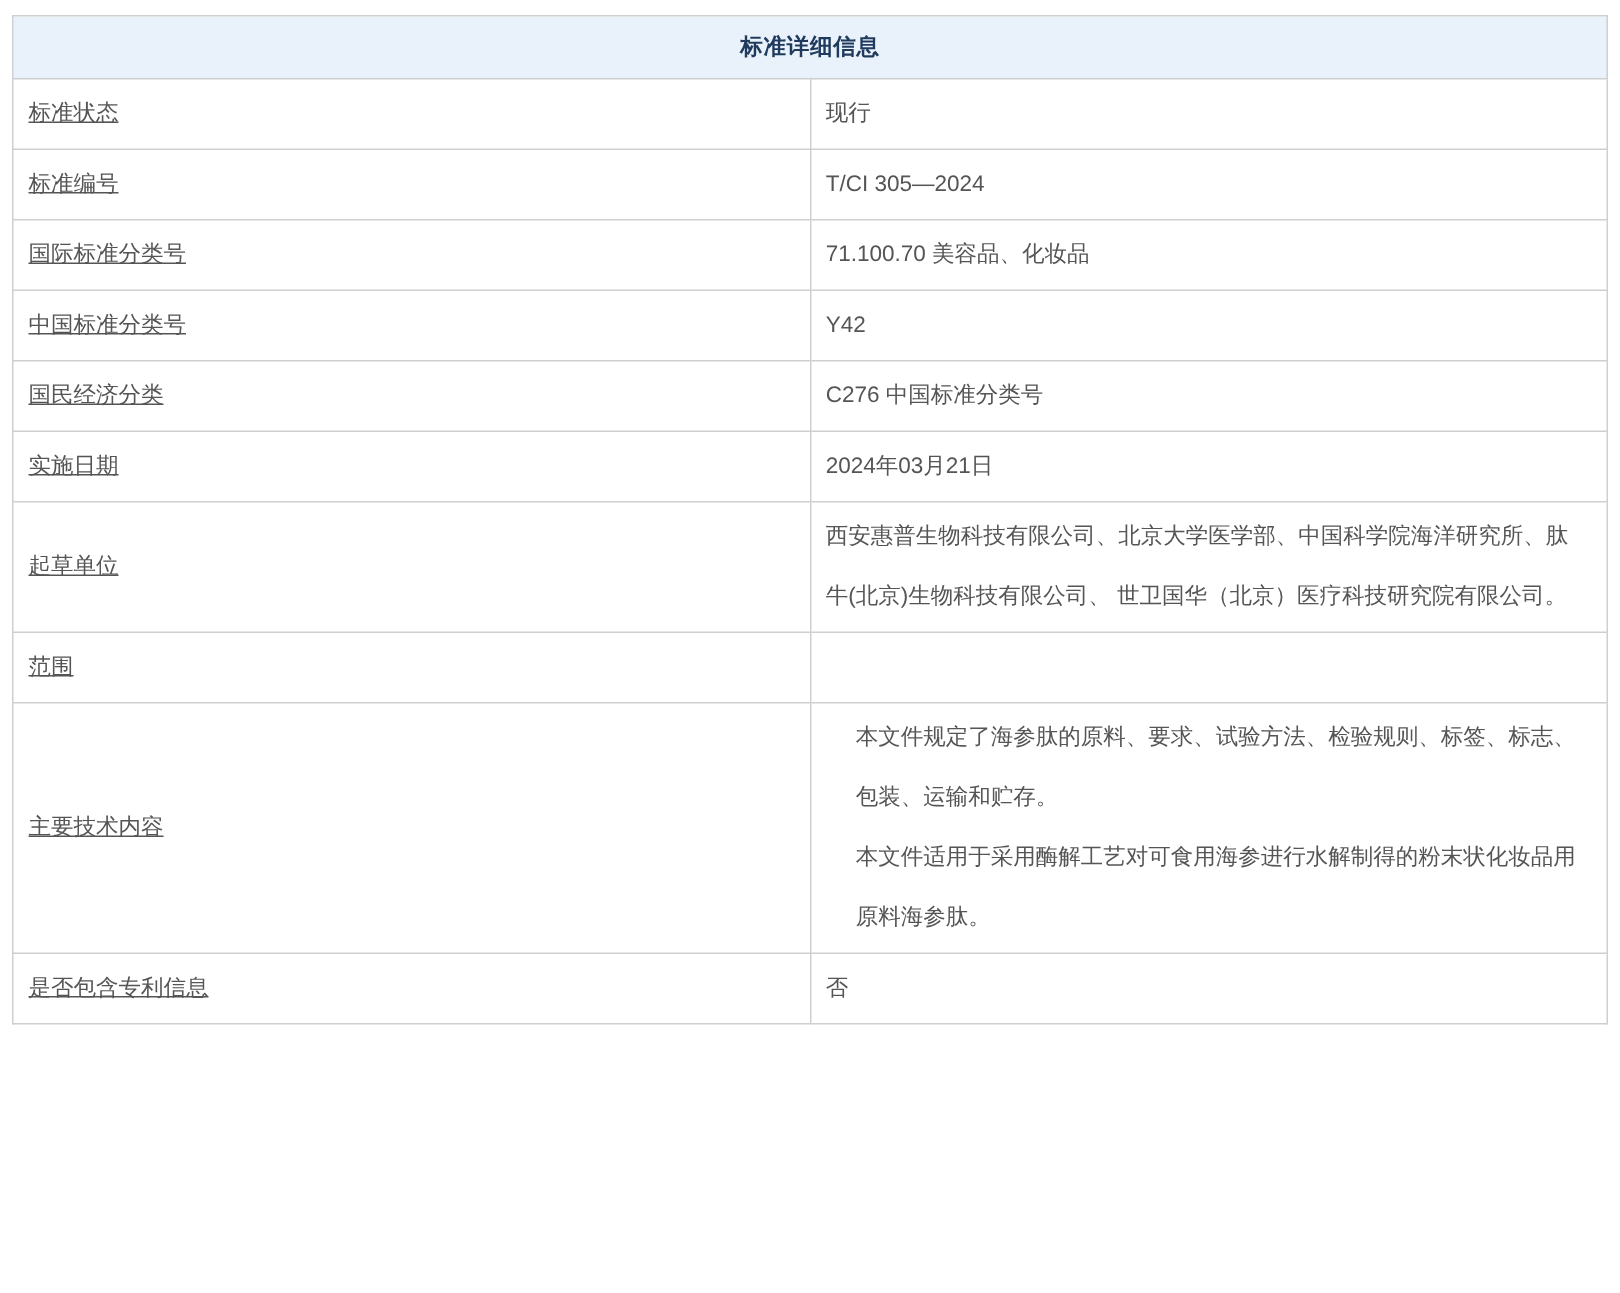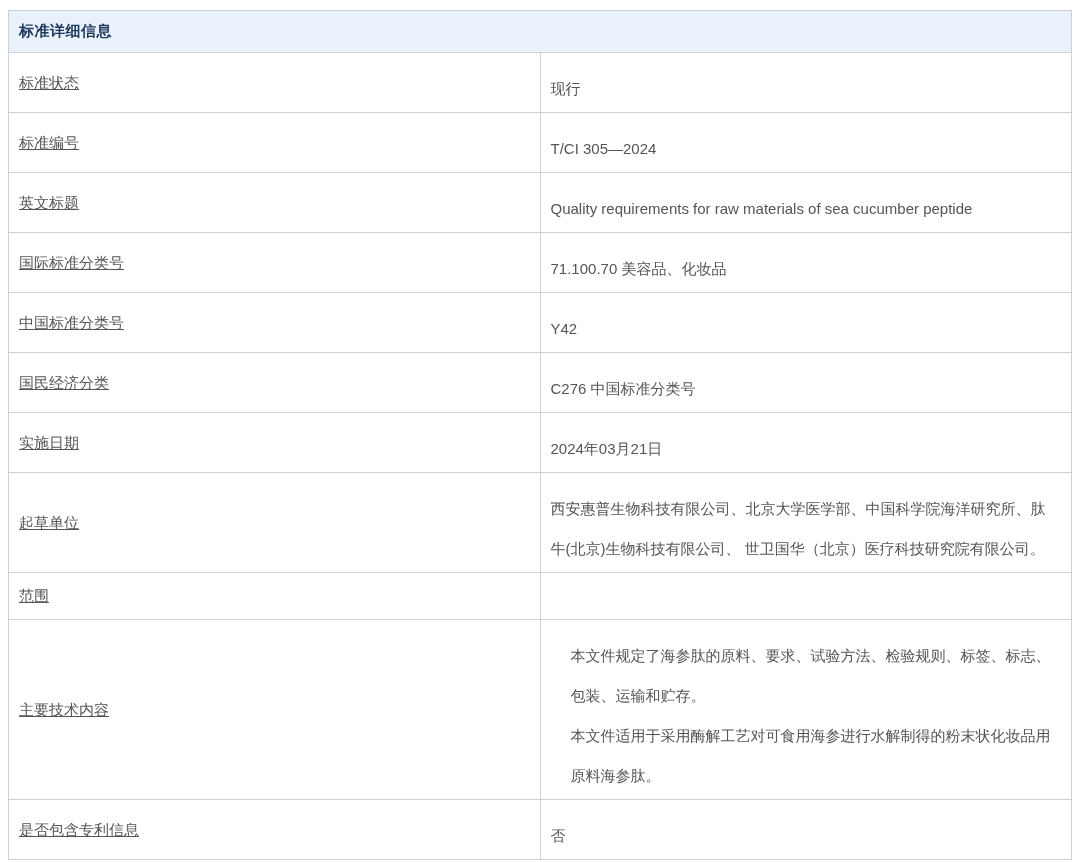--- a/index.html
+++ b/index.html
@@ -31,38 +31,38 @@
   }
   table.std-table th,
   table.std-table td {
     border: 1px solid var(--border);
     font-size: 15px;
     vertical-align: middle;
   }
   table.std-table th.table-header {
     background: var(--header-bg);
     color: var(--header-text);
-    text-align: left;
+    text-align: center;
     font-weight: bold;
     font-size: 15px;
     height: 42px;
     padding: 0 10px;
     letter-spacing: 0.5px;
   }
   td.label-cell {
     width: 142px;
     color: var(--label-text);
     padding: 3px 16px 3px 10px;
     line-height: 40px;
     word-break: break-all;
     text-decoration: underline;
   }
   td.value-cell {
     color: var(--value-text);
-    padding: 16px 12px 3px 10px;
+    padding: 3px 12px 3px 10px;
     line-height: 40px;
     word-break: break-all;
   }
   td.value-cell .line {
     line-height: 40px;
     margin-left: 20px;
   }
   tr.data-row {
     height: 46px;
     background: var(--row-bg);
@@ -79,24 +79,20 @@
       </tr>
     </thead>
     <tbody id="table-body">
         <tr class="data-row">
           <td class="label-cell">标准状态</td>
           <td class="value-cell">现行</td>
         </tr>
         <tr class="data-row">
           <td class="label-cell">标准编号</td>
           <td class="value-cell">T/CI 305—2024</td>
-        </tr>
-        <tr class="data-row">
-          <td class="label-cell">英文标题</td>
-          <td class="value-cell">Quality requirements for raw materials of sea cucumber peptide</td>
         </tr>
         <tr class="data-row">
           <td class="label-cell">国际标准分类号</td>
           <td class="value-cell">71.100.70 美容品、化妆品</td>
         </tr>
         <tr class="data-row">
           <td class="label-cell">中国标准分类号</td>
           <td class="value-cell">Y42</td>
         </tr>
         <tr class="data-row">

